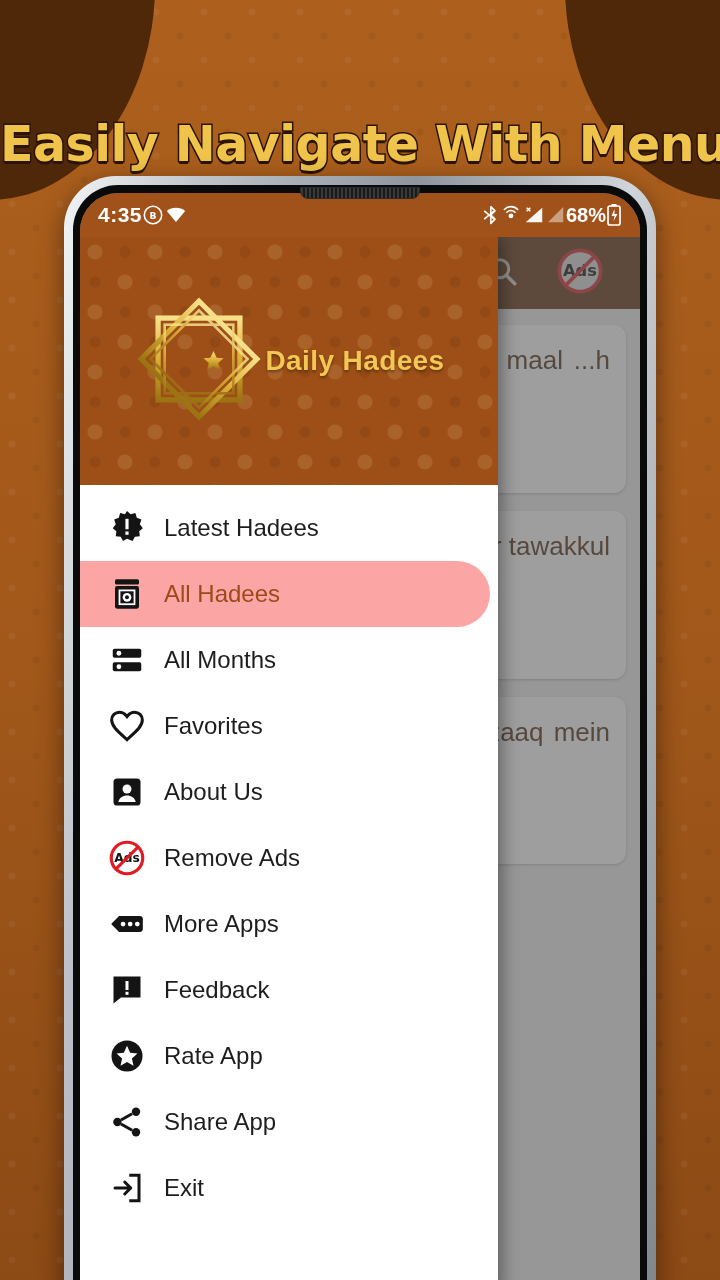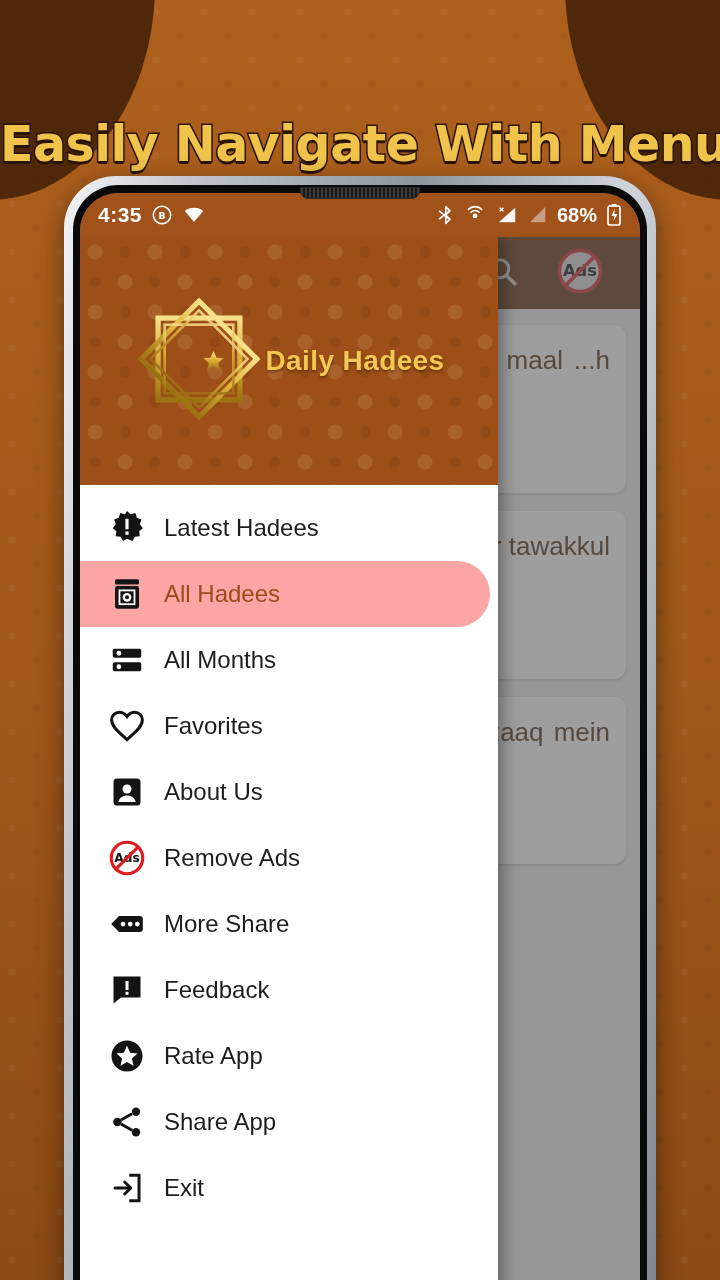--- a/index.html
+++ b/index.html
@@ -69,21 +69,21 @@
     overflow:hidden; background:#6f7174;
   }
 
   
   #statusbar{
     position:relative; z-index:30;
     height:44px; background:#a1521a;
     display:flex; align-items:center; justify-content:space-between;
     padding:0 18px; color:#fff;
   }
-  .sb-left, .sb-right{ display:flex; align-items:center; gap:9px; }
+  .sb-left, .sb-right{ display:flex; align-items:center; }
   .sb-time{ font-size:21px; font-weight:bold; letter-spacing:.5px; }
   .sb-pct{ font-size:20px; font-weight:bold; }
   .sb-ic{ display:inline-flex; align-items:center; }
   .sb-ic svg{ display:block; }
 
   
   #app{
     position:absolute; inset:44px 0 0 0;
     background:#d9d9d9;
   }
@@ -389,21 +389,21 @@
 
             <div class="menu-item">
               <span class="mi-icon">
                 <svg width="38" height="38" viewBox="0 0 24 24">
                     <path d="M2 12l5-5h13a2 2 0 012 2v6a2 2 0 01-2 2H7l-5-5z" fill="#141414"></path>
                     <circle cx="9.5" cy="12" r="1.5" fill="#fff"></circle>
                     <circle cx="14" cy="12" r="1.5" fill="#fff"></circle>
                     <circle cx="18.5" cy="12" r="1.5" fill="#fff"></circle>
                   </svg>
               </span>
-              <span class="mi-label">More Share</span>
+              <span class="mi-label">More Apps</span>
             </div>
 
             <div class="menu-item">
               <span class="mi-icon">
                 <svg width="36" height="36" viewBox="0 0 24 24">
                     <path d="M3 3h18v14H8l-5 4V3z" fill="#141414"></path>
                     <rect x="11" y="6" width="2" height="6" fill="#fff"></rect>
                     <rect x="11" y="13.2" width="2" height="2" fill="#fff"></rect>
                   </svg>
               </span>

